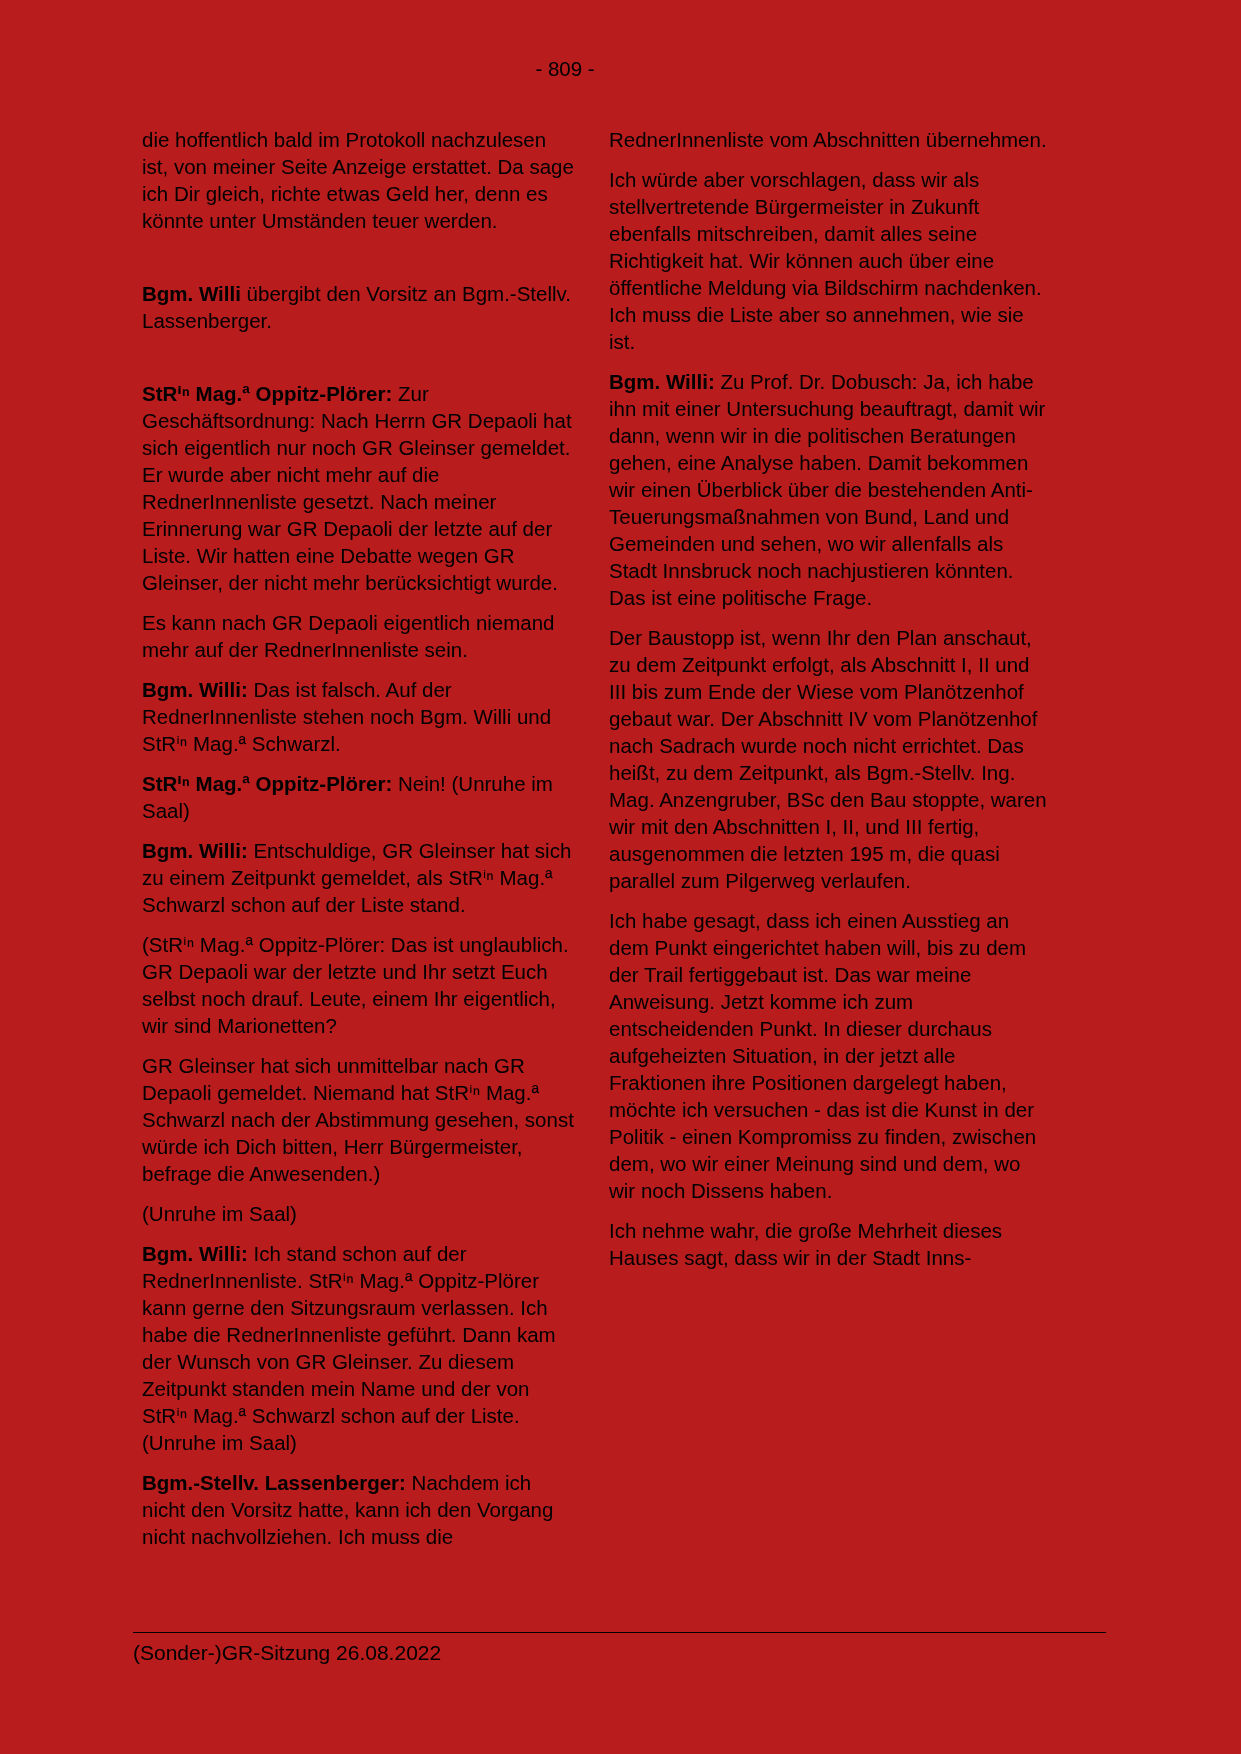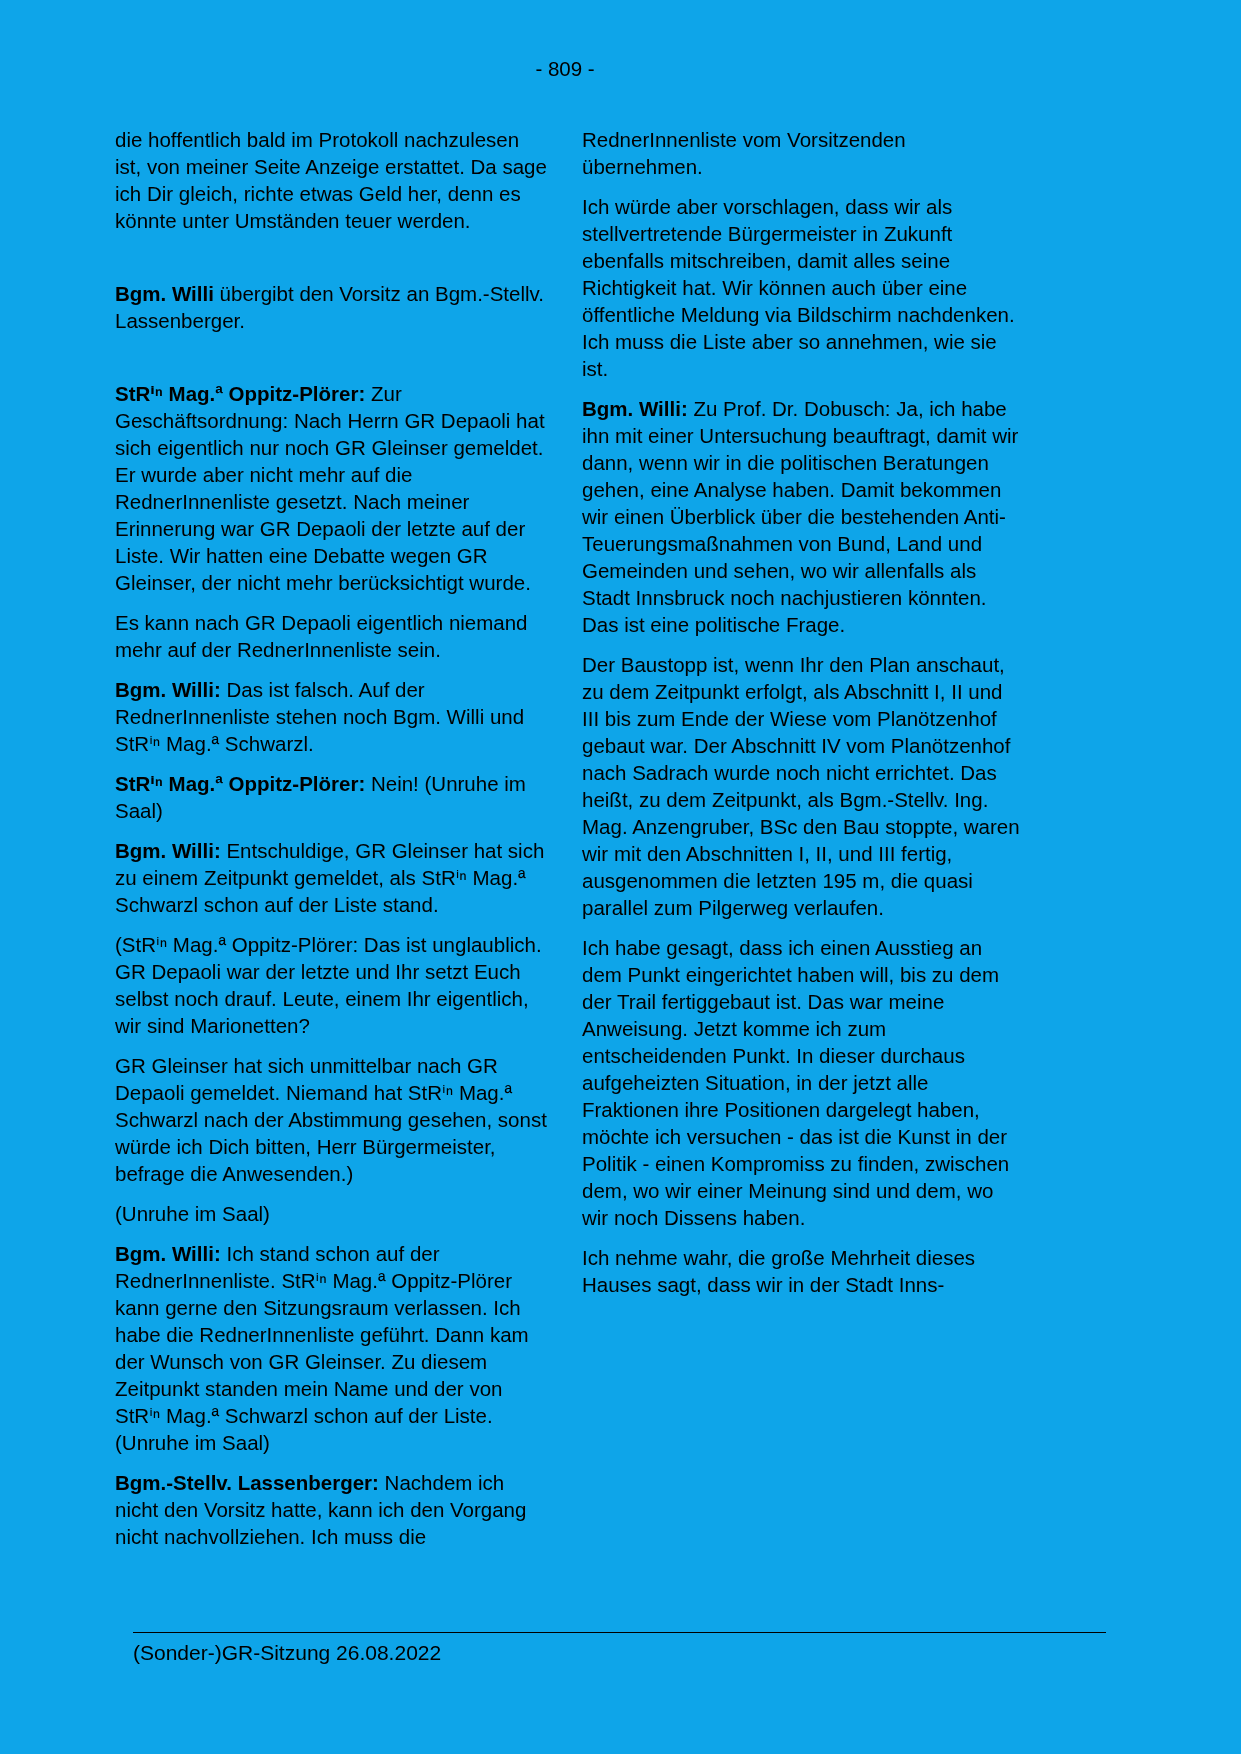--- a/index.html
+++ b/index.html
@@ -4,38 +4,38 @@
 <style>
   html, body {
     margin: 0;
     padding: 0;
     background: #ffffff;
   }
   .page {
     position: relative;
     width: 1241px;
     height: 1754px;
-    background: #0ea5e9;
+    background: #b91c1c;
     color: #000000;
     font-family: "Liberation Sans", "DejaVu Sans", sans-serif;
     font-size: 20.5px;
     line-height: 27px;
     overflow: hidden;
   }
   .page-number {
     position: absolute;
     top: 55px;
     left: 0;
     width: 1130px;
     text-align: center;
   }
   .columns {
     position: absolute;
     top: 126px;
-    left: 115px;
+    left: 142px;
     display: flex;
     gap: 31px;
   }
   .col-left  { width: 436px; }
   .col-right { width: 442px; }
   p.para {
     margin: 0 0 13px 0;
     text-align: left;
   }
   p.para.gap-after { margin-bottom: 46px; }
@@ -73,21 +73,21 @@
       <p class="para"><b class="speaker">StRⁱⁿ Mag.ª Oppitz-Plörer:</b><span> Nein! (Unruhe im Saal)</span></p>
       <p class="para"><b class="speaker">Bgm. Willi:</b><span> Entschuldige, GR Gleinser hat sich zu einem Zeitpunkt gemeldet, als StRⁱⁿ Mag.ª Schwarzl schon auf der Liste stand.</span></p>
       <p class="para"><span>(StRⁱⁿ Mag.ª Oppitz-Plörer: Das ist unglaublich. GR Depaoli war der letzte und Ihr setzt Euch selbst noch drauf. Leute, einem Ihr eigentlich, wir sind Marionetten?</span></p>
       <p class="para"><span>GR Gleinser hat sich unmittelbar nach GR Depaoli gemeldet. Niemand hat StRⁱⁿ Mag.ª Schwarzl nach der Abstimmung gesehen, sonst würde ich Dich bitten, Herr Bürgermeister, befrage die Anwesenden.)</span></p>
       <p class="para"><span>(Unruhe im Saal)</span></p>
       <p class="para"><b class="speaker">Bgm. Willi:</b><span> Ich stand schon auf der RednerInnenliste. StRⁱⁿ Mag.ª Oppitz-Plörer kann gerne den Sitzungsraum verlassen. Ich habe die RednerInnenliste geführt. Dann kam der Wunsch von GR Gleinser. Zu diesem Zeitpunkt standen mein Name und der von StRⁱⁿ Mag.ª Schwarzl schon auf der Liste. (Unruhe im Saal)</span></p>
       <p class="para"><b class="speaker">Bgm.-Stellv. Lassenberger:</b><span> Nachdem ich nicht den Vorsitz hatte, kann ich den Vorgang nicht nachvollziehen. Ich muss die</span></p>
     </div>
 
     <div class="col-right">
-      <p class="para"><span>RednerInnenliste vom Vorsitzenden übernehmen.</span></p>
+      <p class="para"><span>RednerInnenliste vom Abschnitten übernehmen.</span></p>
       <p class="para"><span>Ich würde aber vorschlagen, dass wir als stellvertretende Bürgermeister in Zukunft ebenfalls mitschreiben, damit alles seine Richtigkeit hat. Wir können auch über eine öffentliche Meldung via Bildschirm nachdenken. Ich muss die Liste aber so annehmen, wie sie ist.</span></p>
       <p class="para"><b class="speaker">Bgm. Willi:</b><span> Zu Prof. Dr. Dobusch: Ja, ich habe ihn mit einer Untersuchung beauftragt, damit wir dann, wenn wir in die politischen Beratungen gehen, eine Analyse haben. Damit bekommen wir einen Überblick über die bestehenden Anti-Teuerungsmaßnahmen von Bund, Land und Gemeinden und sehen, wo wir allenfalls als Stadt Innsbruck noch nachjustieren könnten. Das ist eine politische Frage.</span></p>
       <p class="para"><span>Der Baustopp ist, wenn Ihr den Plan anschaut, zu dem Zeitpunkt erfolgt, als Abschnitt I, II und III bis zum Ende der Wiese vom Planötzenhof gebaut war. Der Abschnitt IV vom Planötzenhof nach Sadrach wurde noch nicht errichtet. Das heißt, zu dem Zeitpunkt, als Bgm.-Stellv. Ing. Mag. Anzengruber, BSc den Bau stoppte, waren wir mit den Abschnitten I, II, und III fertig, ausgenommen die letzten 195 m, die quasi parallel zum Pilgerweg verlaufen.</span></p>
       <p class="para"><span>Ich habe gesagt, dass ich einen Ausstieg an dem Punkt eingerichtet haben will, bis zu dem der Trail fertiggebaut ist. Das war meine Anweisung. Jetzt komme ich zum entscheidenden Punkt. In dieser durchaus aufgeheizten Situation, in der jetzt alle Fraktionen ihre Positionen dargelegt haben, möchte ich versuchen - das ist die Kunst in der Politik - einen Kompromiss zu finden, zwischen dem, wo wir einer Meinung sind und dem, wo wir noch Dissens haben.</span></p>
       <p class="para"><span>Ich nehme wahr, die große Mehrheit dieses Hauses sagt, dass wir in der Stadt Inns-</span></p>
     </div>
 
   </div>
 
   <div class="footer">

